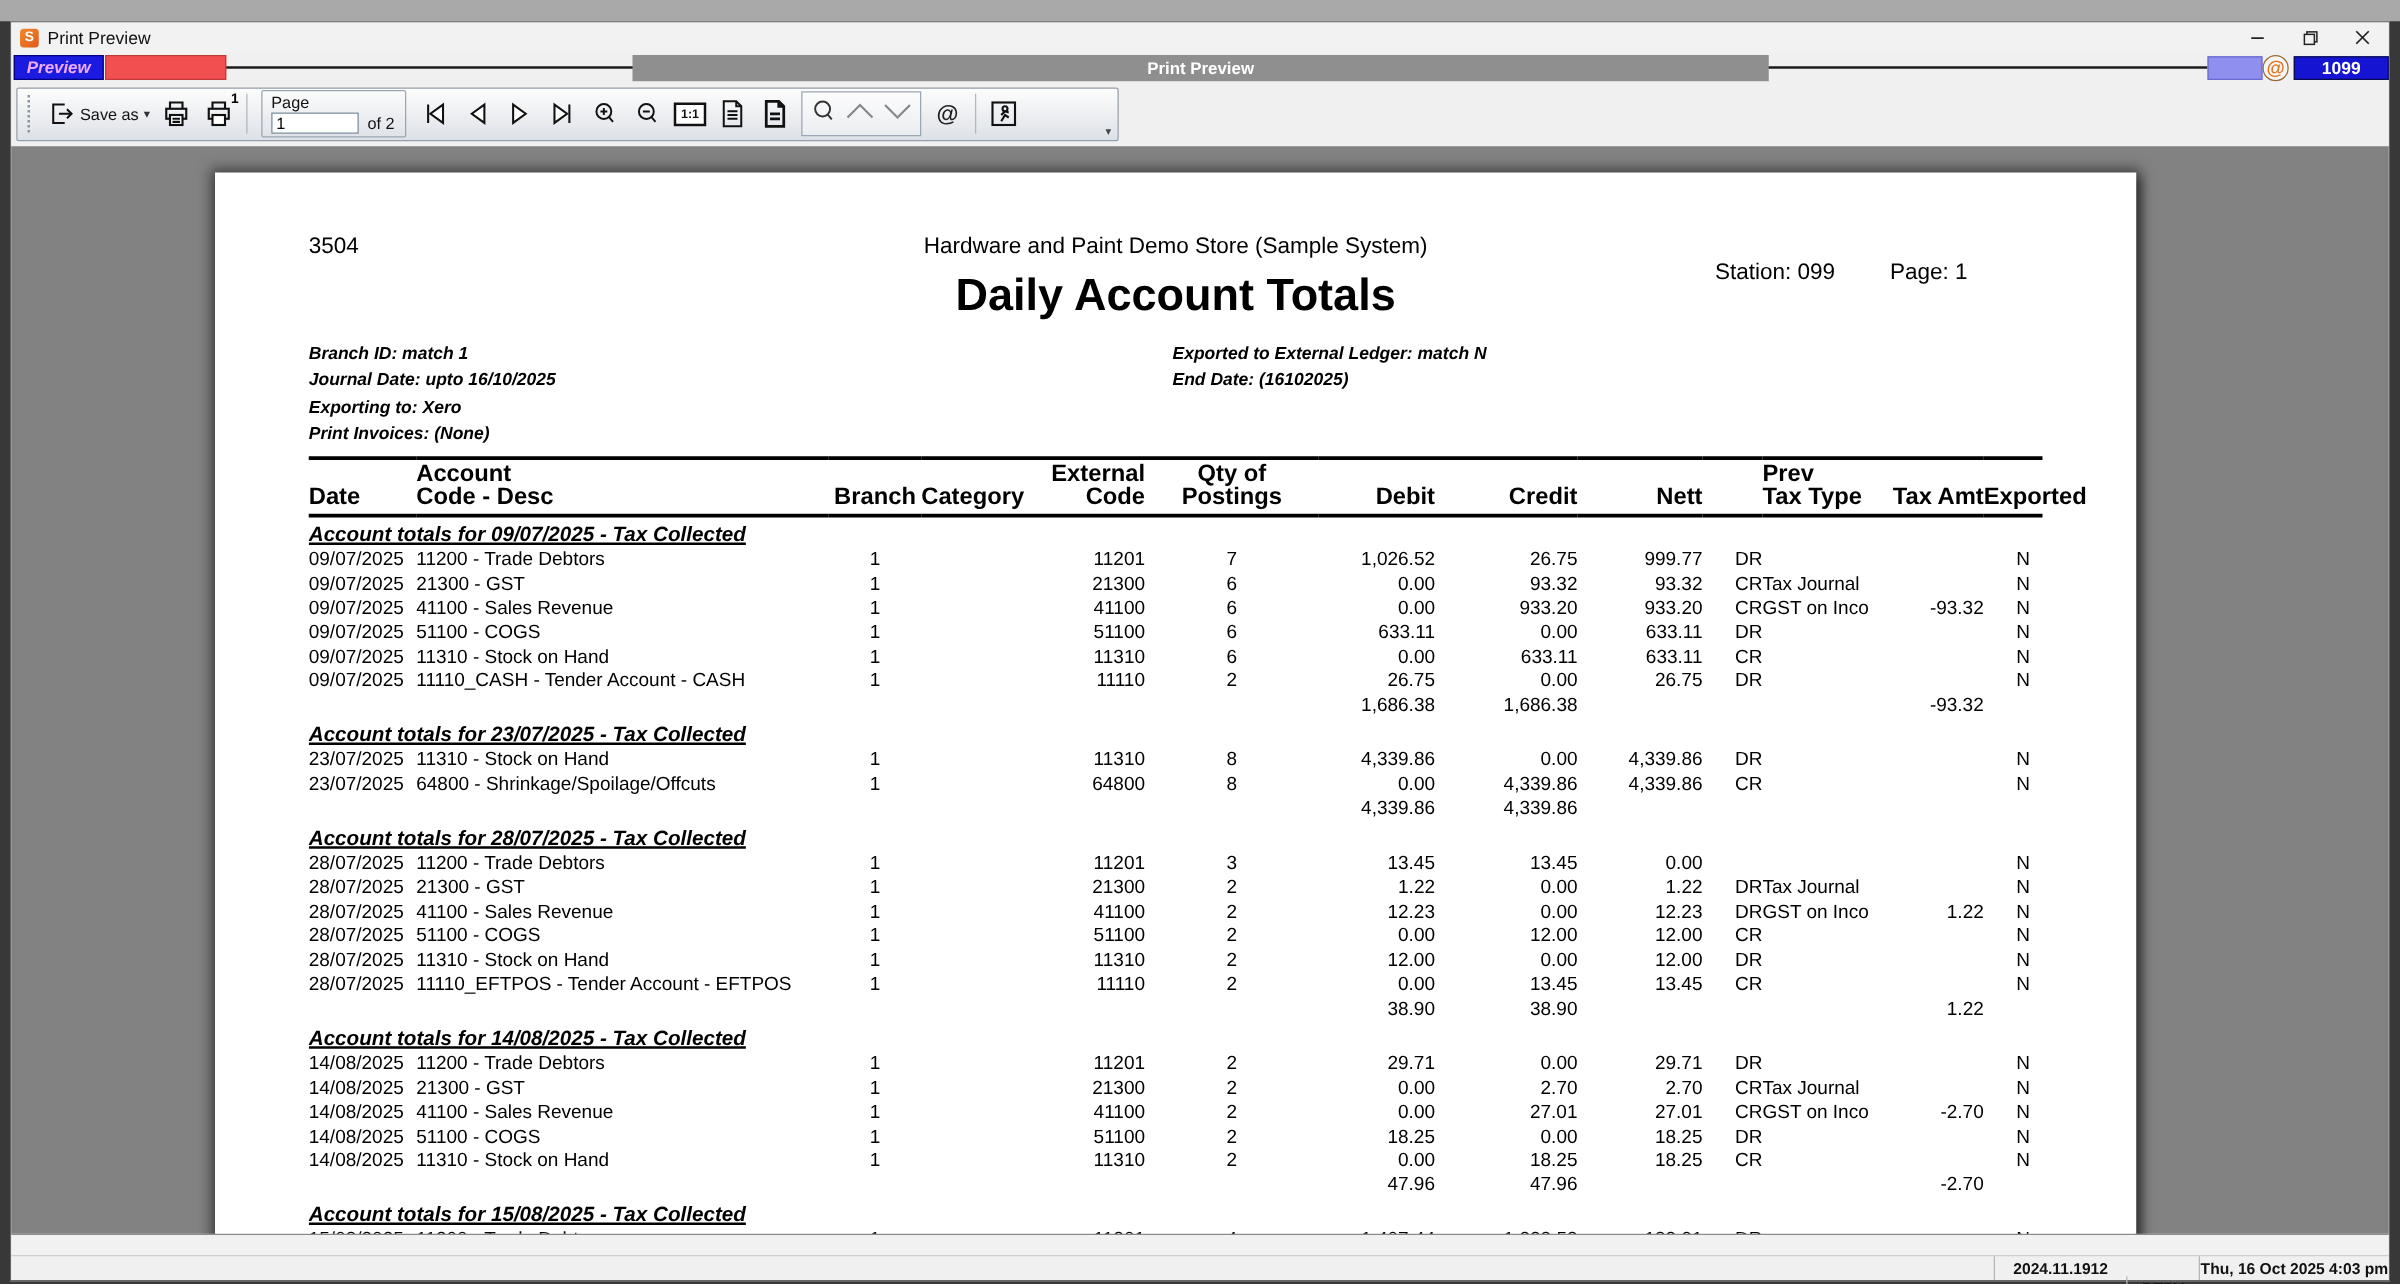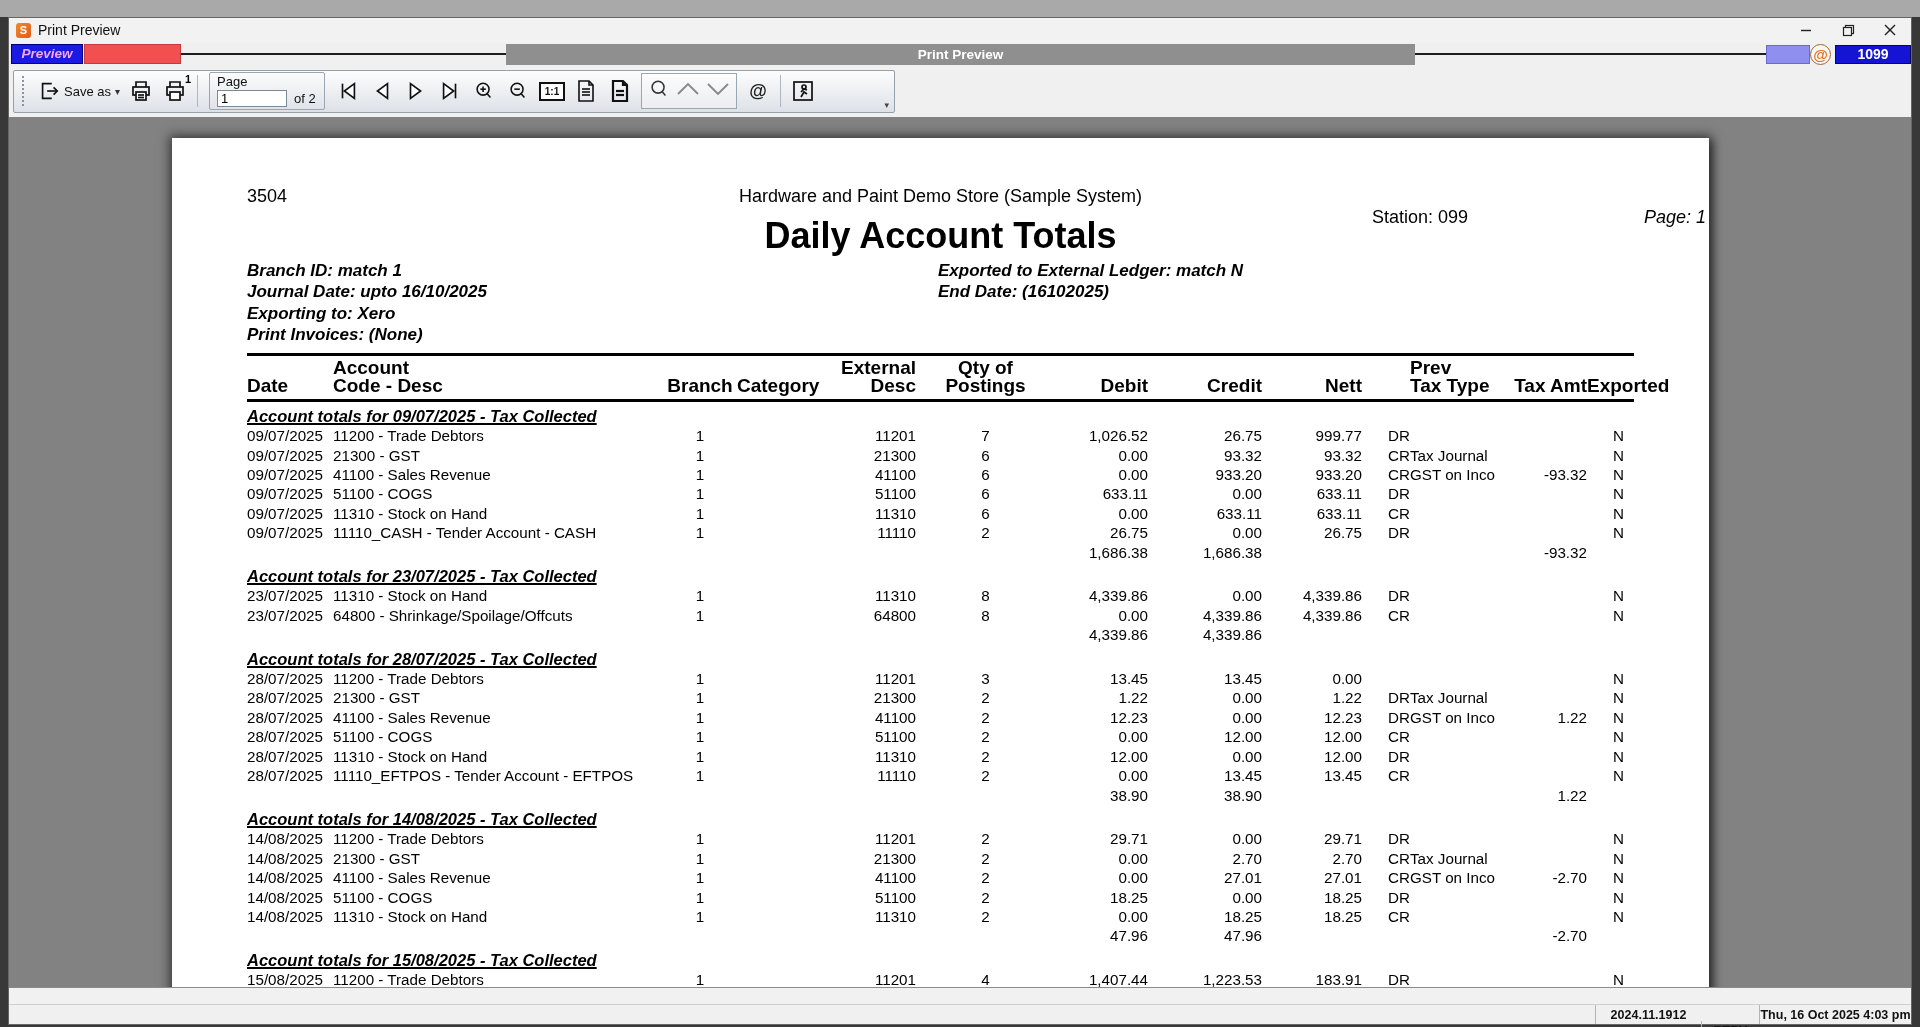--- a/index.html
+++ b/index.html
@@ -64,23 +64,23 @@
 
   
   .viewport { height:872px; background:#828282; position:relative; overflow:hidden; }
   .page { position:absolute; left:163px; top:21px; width:1537px; height:1400px; background:#fff;
     box-shadow:0 0 10px 3px rgba(0,0,0,.5), 4px 4px 8px rgba(0,0,0,.4); color:#000; }
 
   .rpt-head { position:relative; margin-top:48px; height:22px; font-size:18px; }
   .rpt-ref { position:absolute; left:75px; }
   .rpt-company { text-align:center; }
   .rpt-station { position:absolute; left:1200px; }
-  .rpt-pageno { position:absolute; left:1472px;font-style:italic; }
+  .rpt-pageno { position:absolute; left:1340px; }
   .rpt-title { margin-top:8px; text-align:center; font-size:36px; font-weight:bold; line-height:40px; }
-  .criteria { position:relative; margin-top:4px; height:86px; font-size:17px; font-weight:bold;
+  .criteria { position:relative; margin-top:16px; height:86px; font-size:14px; font-weight:bold;
     font-style:italic; line-height:21.5px; }
   .crit-left { position:absolute; left:75px; }
   .crit-right { position:absolute; left:766px; }
 
   table.rpt { margin:7px 0 0 75px; border-collapse:collapse; table-layout:fixed; width:1387px; }
   table.rpt thead th { border-top:3px solid #000; border-bottom:3px solid #000;
     font-size:19px; font-weight:bold; line-height:18px; vertical-align:bottom;
     white-space:pre-line; padding:3px 0 4px 0; }
   table.rpt td { font-size:15.2px; line-height:19.4px; white-space:nowrap; overflow:hidden; }
   td.sec { padding-top:4px; }
@@ -321,21 +321,21 @@
             <col style="width: 47px;">
           </colgroup>
         <thead>
             <tr>
               <th class="al">Date</th>
               <th class="al">Account
 Code - Desc</th>
               <th class="ac">Branch</th>
               <th class="ac">Category</th>
               <th class="ar">External
-Desc</th>
+Code</th>
               <th class="ac">Qty of
 Postings</th>
               <th class="ar">Debit</th>
               <th class="ar">Credit</th>
               <th class="ar">Nett</th>
               <th class="al"></th>
               <th class="al">Prev
 Tax Type</th>
               <th class="ar">Tax Amt</th>
               <th class="ar">Exported</th>

